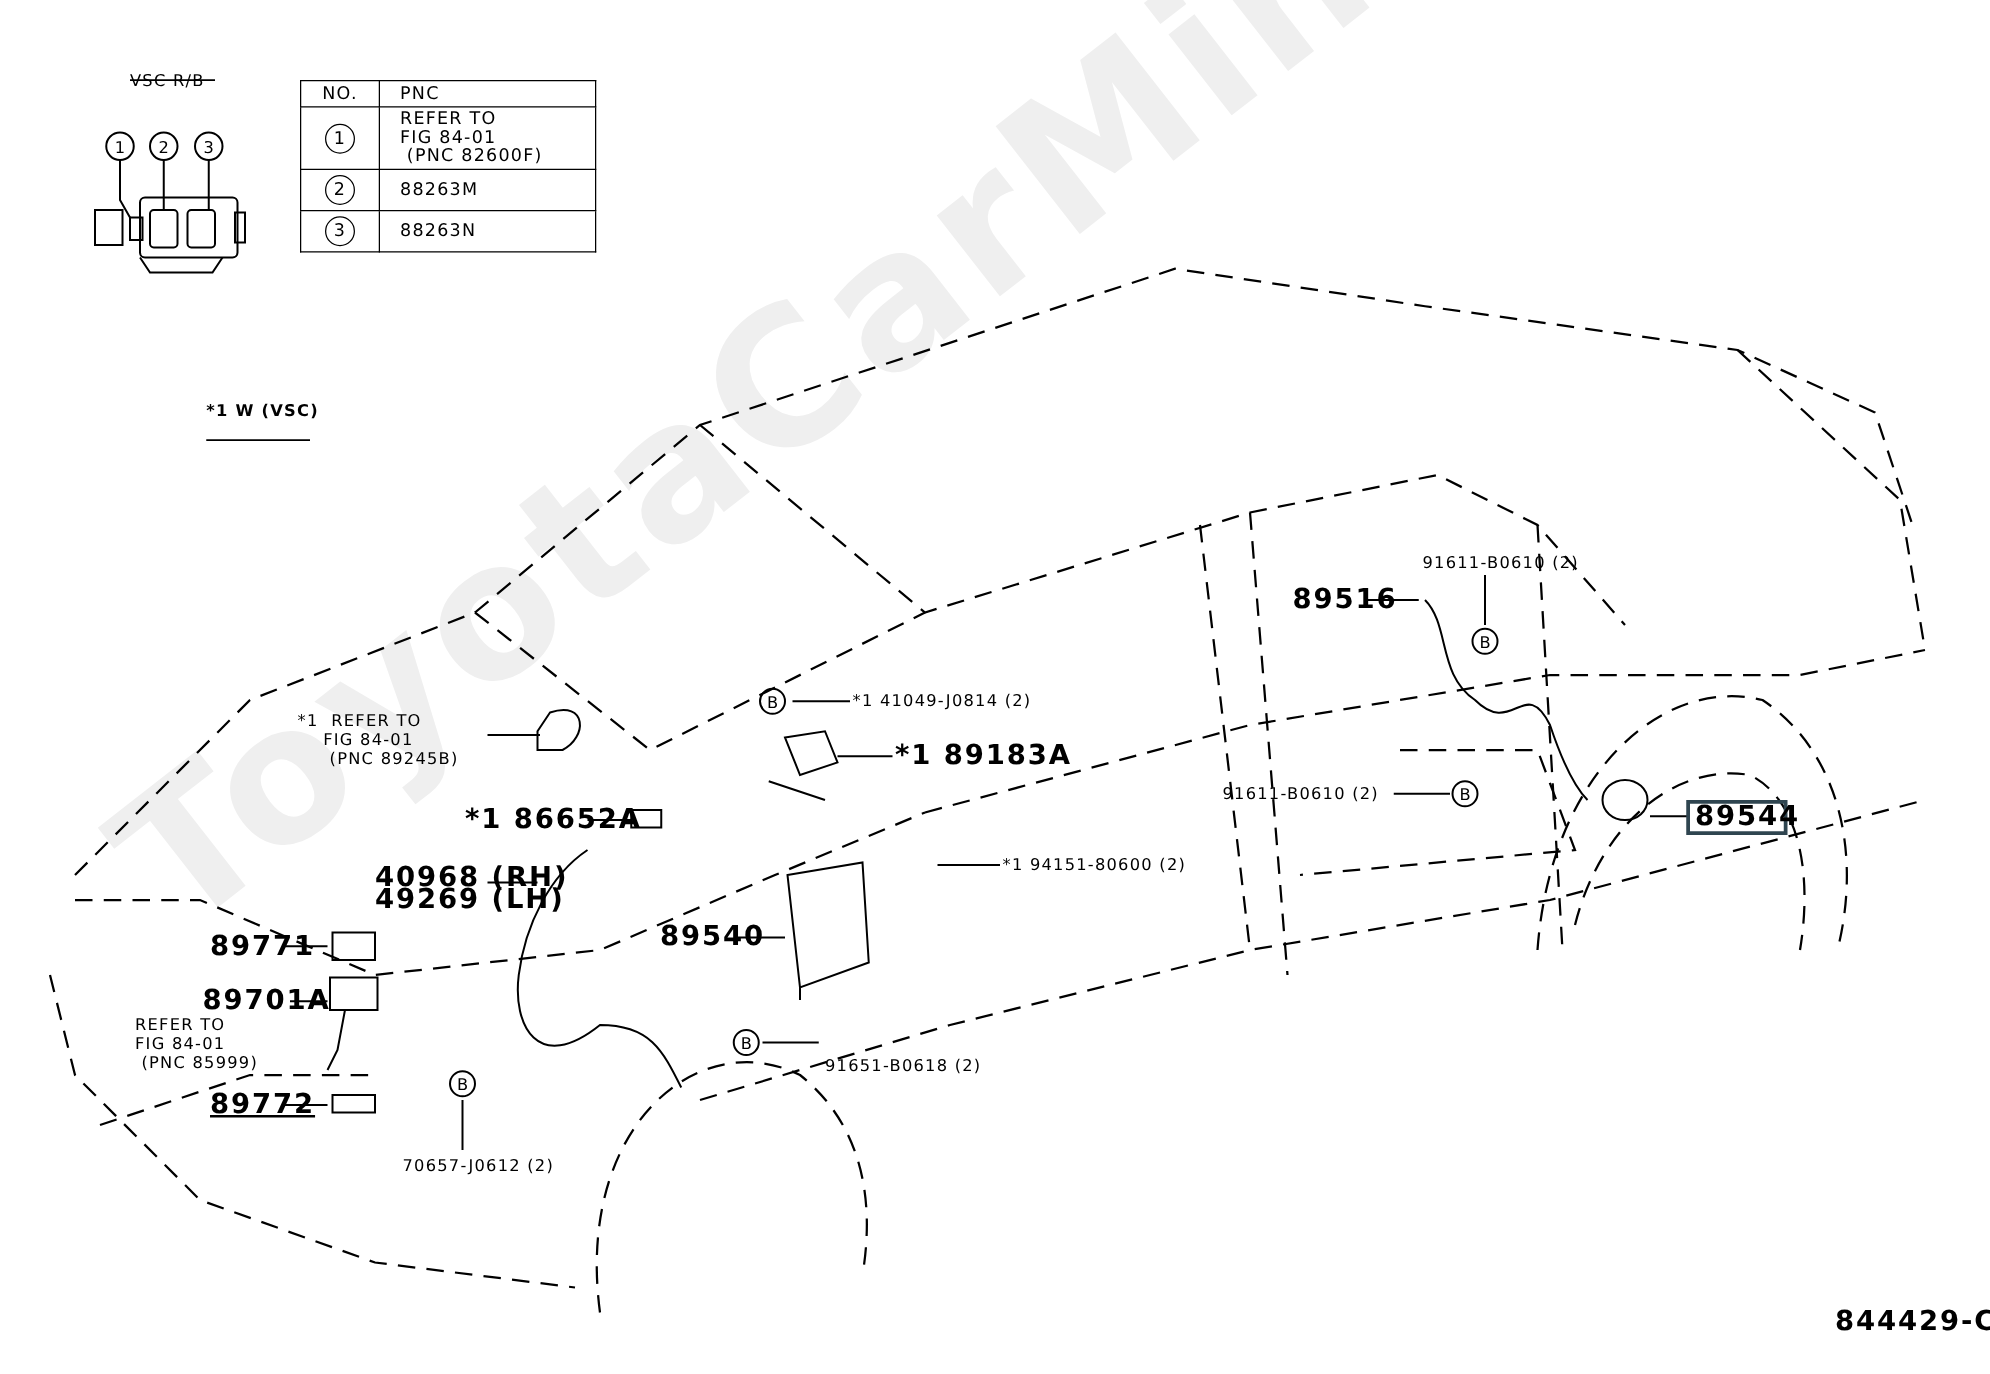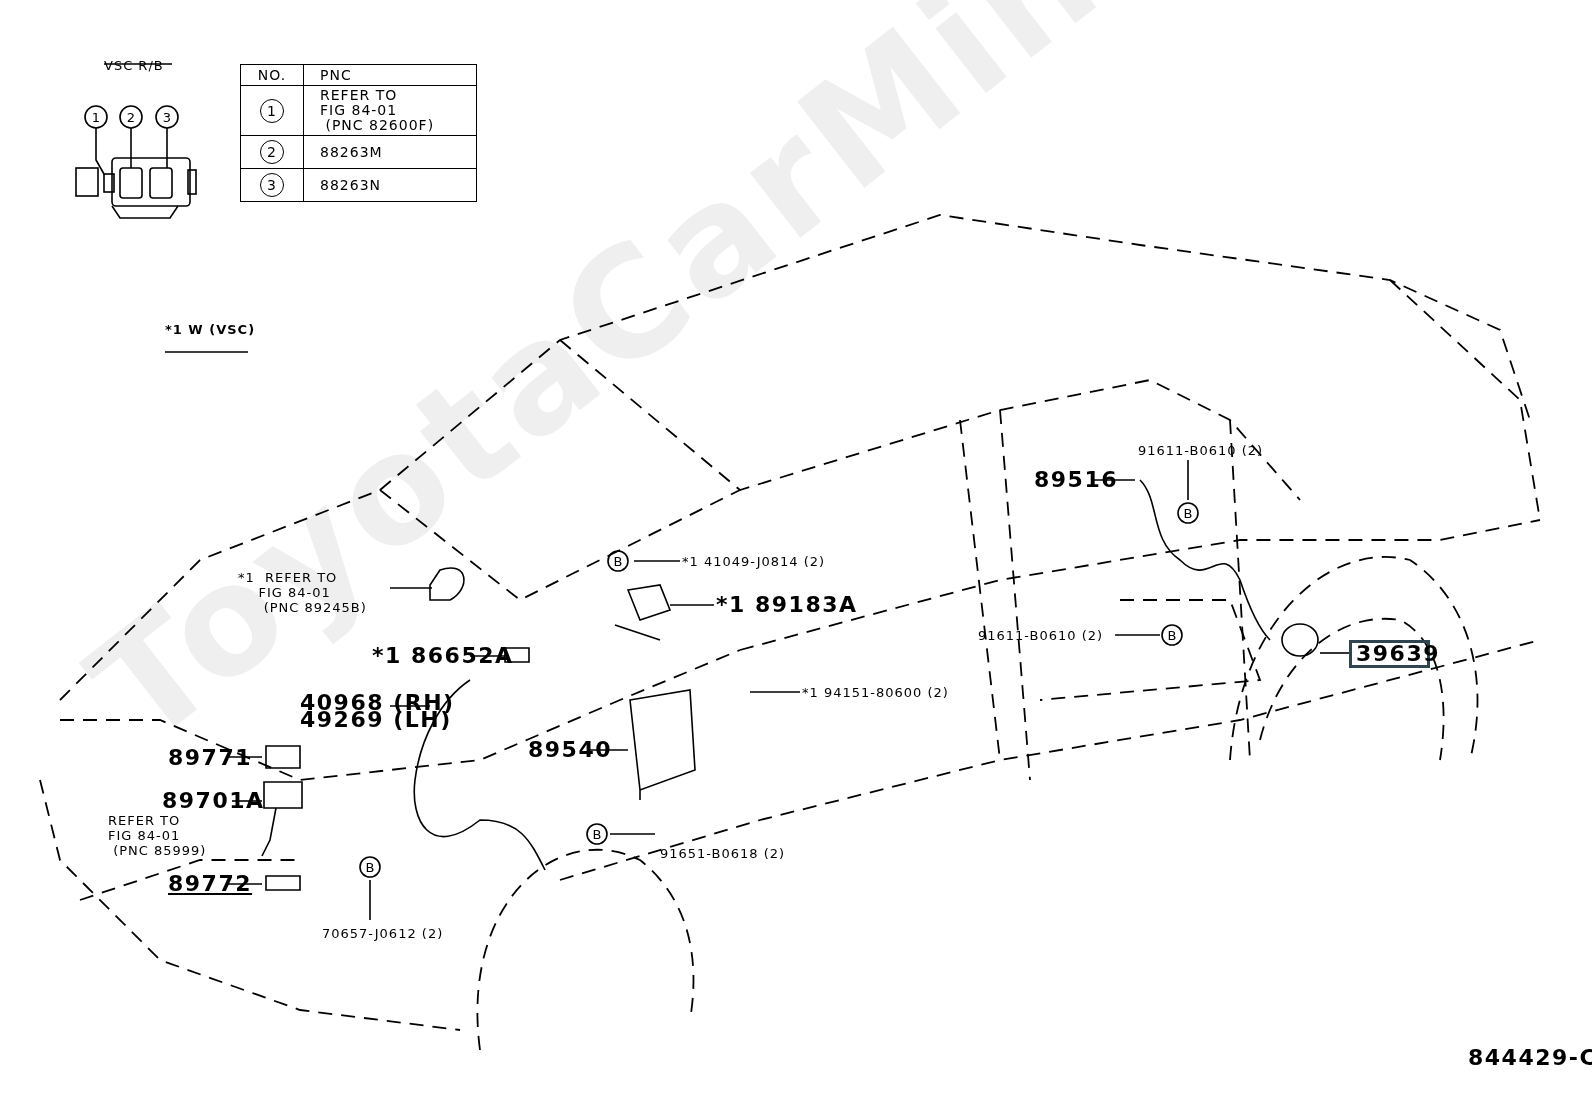--- a/index.html
+++ b/index.html
@@ -150,15 +150,15 @@
 <div class="lbl small multi" style="left:108px;top:813px;">REFER TO
 FIG 84-01
  (PNC 85999)</div>
 <div class="lbl big" style="left:168px;top:876px;text-decoration:underline;">89772</div>
 <div class="lbl small" style="left:322px;top:926px;">70657-J0612 (2)</div>
 <div class="lbl small" style="left:660px;top:846px;">91651-B0618 (2)</div>
 <div class="lbl small" style="left:1138px;top:443px;">91611-B0610 (2)</div>
 <div class="lbl big" style="left:1034px;top:472px;">89516</div>
 <div class="lbl small" style="left:978px;top:628px;">91611-B0610 (2)</div>
 <div class="hl" style="border-color: rgb(47, 69, 80);"></div>
-<div class="lbl big" style="left:1356px;top:646px;">39639</div>
+<div class="lbl big" style="left:1356px;top:646px;">89544</div>
 
 <div class="lbl big" style="left:1468px;top:1050px;">844429-C</div>
 
 </body></html>

